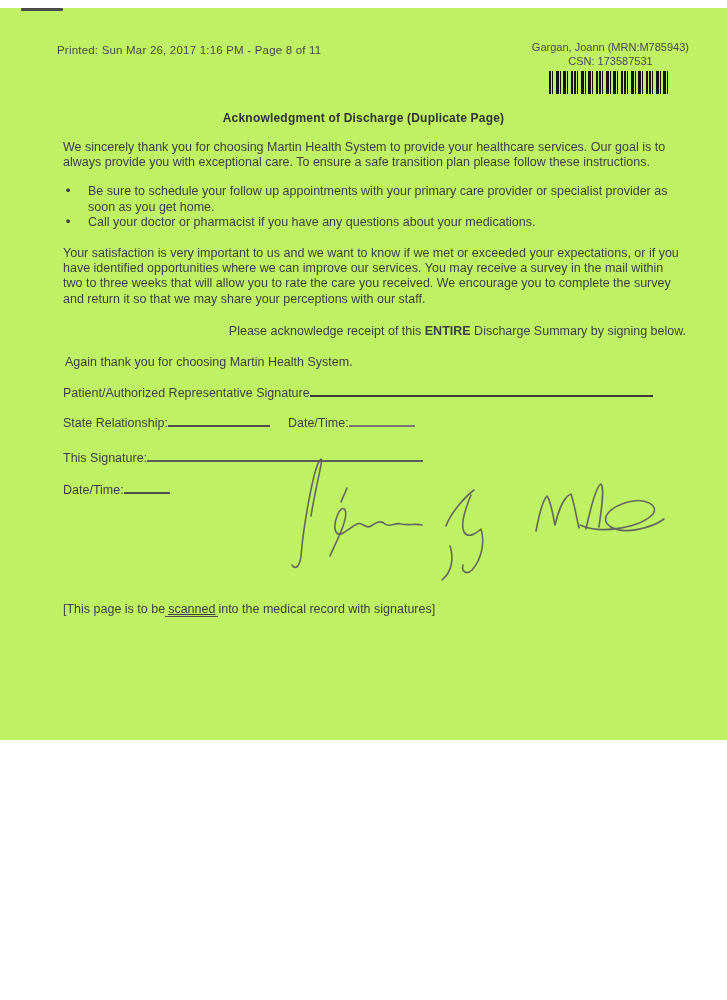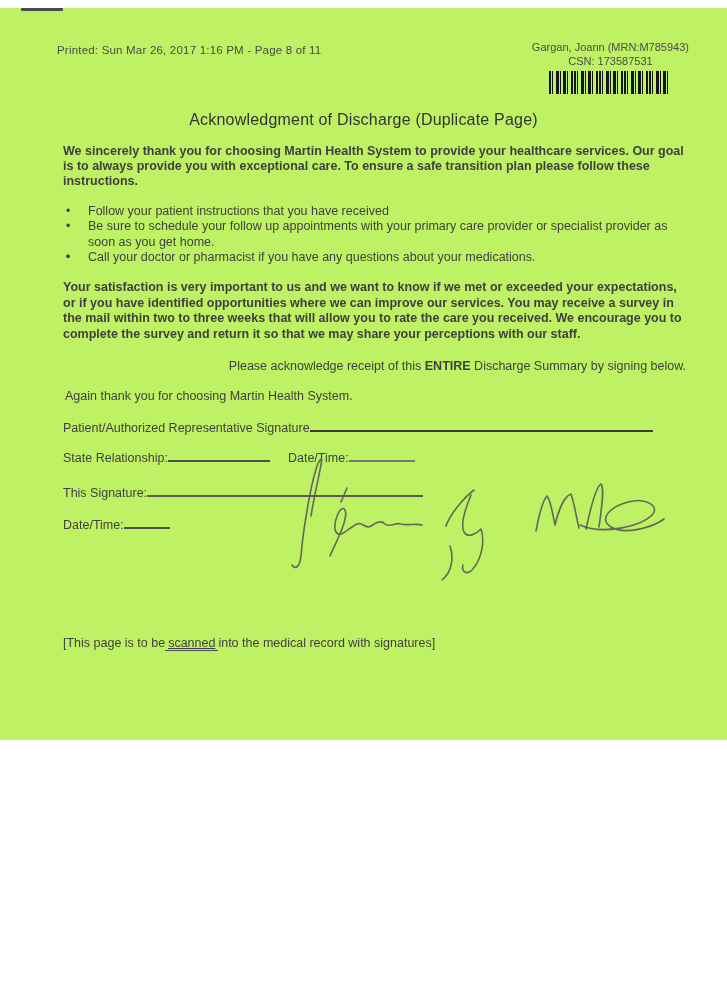--- a/index.html
+++ b/index.html
@@ -42,30 +42,30 @@
         #151515 3px 4px, transparent 4px 7px,
         #151515 7px 10px, transparent 10px 11px,
         #151515 11px 12px, transparent 12px 14px,
         #151515 14px 17px, transparent 17px 18px,
         #151515 18px 19px, transparent 19px 22px,
         #151515 22px 24px, transparent 24px 25px);
   }
   
   .title {
     margin-top:13px; text-align:center;
-    font-size:16px; font-weight:normal; color:#333;
+    font-size:12px; font-weight:bold; color:#333;
     letter-spacing:.2px;
   }
   
   .content {
     margin:0 41px 0 63px;
     font-size:12.5px; line-height:15.4px; color:#3f3f3f;
   }
   .salutation { margin-top:31px; }
-  .para { margin-top:15px;font-weight:bold; }
+  .para { margin-top:15px; }
   ul.bullets { margin-top:14px; list-style:none; }
   ul.bullets li { position:relative; padding-left:25px; }
   ul.bullets li .bullet-dot {
     position:absolute; left:3px; top:0; font-size:12px; color:#3f3f3f;
   }
   .ack-line { margin-top:17px;text-align:right; }
   .bold { font-weight:bold; }
   .thanks-line { margin-top:15px; padding-left:2px; }
   
   .sig-row { margin-top:14px; white-space:nowrap; }
@@ -119,21 +119,21 @@
     </div>
   </div>
 
   <div class="title">Acknowledgment of Discharge  (Duplicate Page)</div>
 
   <div class="content">
 
     <div class="para">We sincerely thank you for choosing Martin Health System to provide your healthcare services. Our goal is to always provide you with exceptional care. To ensure a safe transition plan please follow these instructions.</div>
 
     <ul class="bullets">
-      <li><span class="bullet-dot">•</span><span>Follow your patient instructions that you have received</span></li>
+      <li><span class="bullet-dot">•</span></li>
       <li><span class="bullet-dot">•</span><span>Be sure to schedule your follow up appointments with your primary care provider or specialist provider as soon as you get home.</span></li>
       <li><span class="bullet-dot">•</span></li>
       <li><span class="bullet-dot">•</span><span>Call your doctor or pharmacist if you have any questions about your medications.</span></li>
     </ul>
 
 
     <div class="para">Your satisfaction is very important to us and we want to know if we met or exceeded your expectations, or if you have identified opportunities where we can improve our services. You may receive a survey in the mail within two to three weeks  that will allow you to rate the care you received. We encourage you to complete the survey and return it so that we may share your perceptions with our staff.</div>
 
     <div class="ack-line"><span>Please acknowledge receipt of this </span><span class="bold">ENTIRE</span><span> Discharge Summary by signing below.</span></div>
 

